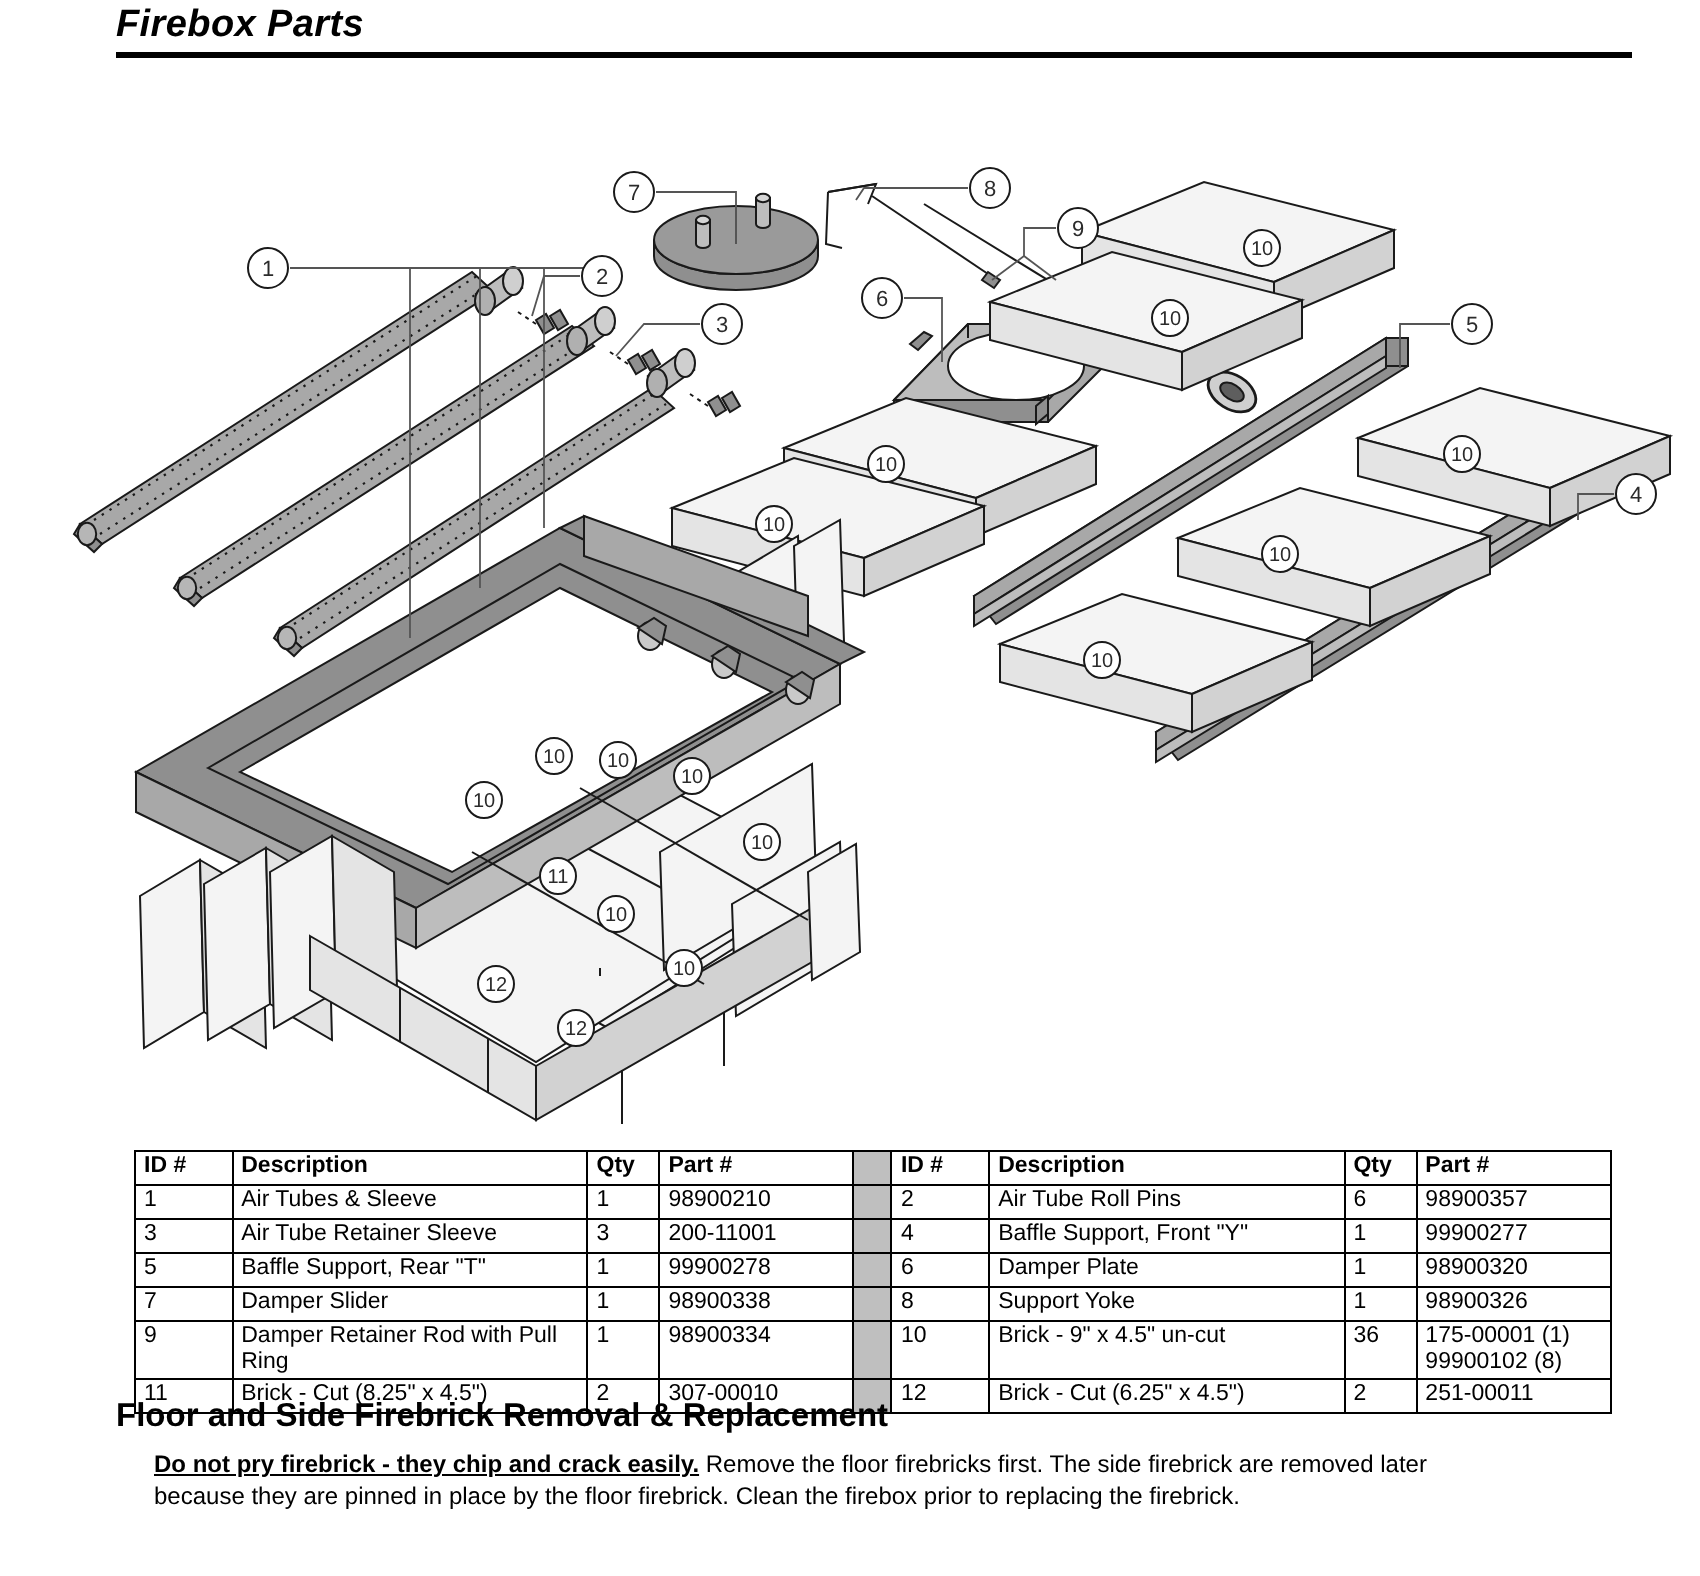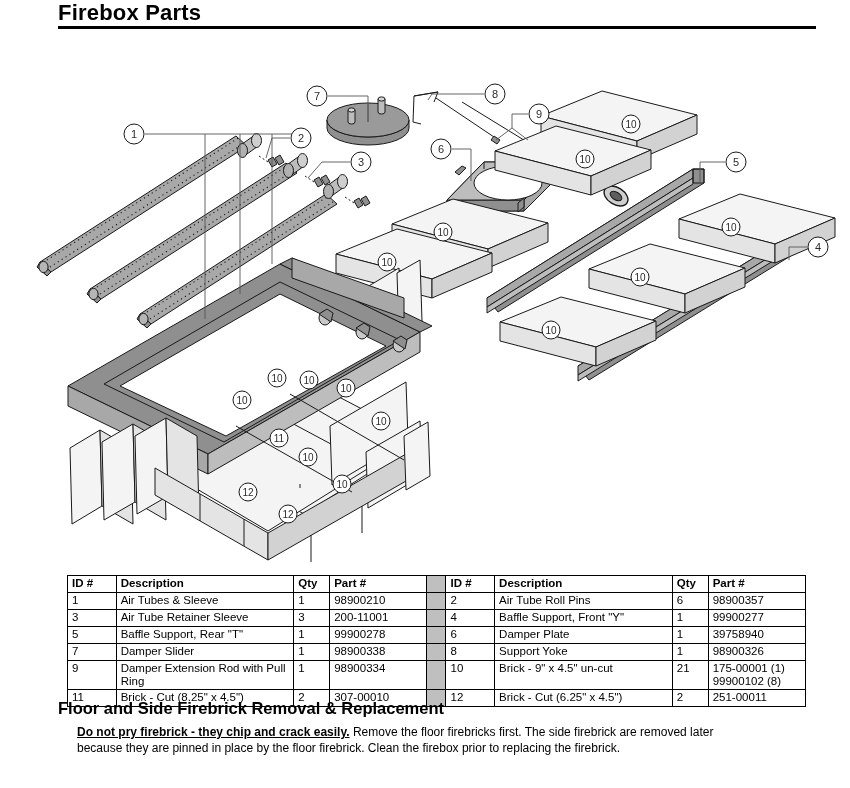--- a/index.html
+++ b/index.html
@@ -22,22 +22,23 @@
   }
 
   
   .title-block {
     position: absolute;
     left: 58px;
     top: 2px;
     width: 758px;
   }
   .title-text {
-    font-size: 22px;
+    font-size: 19px;
     font-weight: bold;
+    font-style: italic;
     letter-spacing: 0.2px;
     line-height: 22px;
   }
   .title-rule {
     margin-top: 2px;
     border-top: 3px solid #000;
     width: 758px;
   }
 
   
@@ -576,42 +577,42 @@
           </tr>
           <tr>
             <td>5</td>
             <td>Baffle Support, Rear "T"</td>
             <td>1</td>
             <td>99900278</td>
             <td class="spacer"></td>
             <td>6</td>
             <td>Damper Plate</td>
             <td>1</td>
-            <td>39758940</td>
+            <td>98900320</td>
           </tr>
           <tr>
             <td>7</td>
             <td>Damper Slider</td>
             <td>1</td>
             <td>98900338</td>
             <td class="spacer"></td>
             <td>8</td>
             <td>Support Yoke</td>
             <td>1</td>
             <td>98900326</td>
           </tr>
           <tr>
             <td>9</td>
-            <td>Damper Extension Rod with Pull Ring</td>
+            <td>Damper Retainer Rod with Pull Ring</td>
             <td>1</td>
             <td>98900334</td>
             <td class="spacer"></td>
             <td>10</td>
             <td>Brick - 9" x 4.5" un-cut</td>
-            <td>21</td>
+            <td>36</td>
             <td>175-00001 (1)<br>99900102 (8)</td>
           </tr>
           <tr>
             <td>11</td>
             <td>Brick - Cut (8.25" x 4.5")</td>
             <td>2</td>
             <td>307-00010</td>
             <td class="spacer"></td>
             <td>12</td>
             <td>Brick - Cut (6.25" x 4.5")</td>

